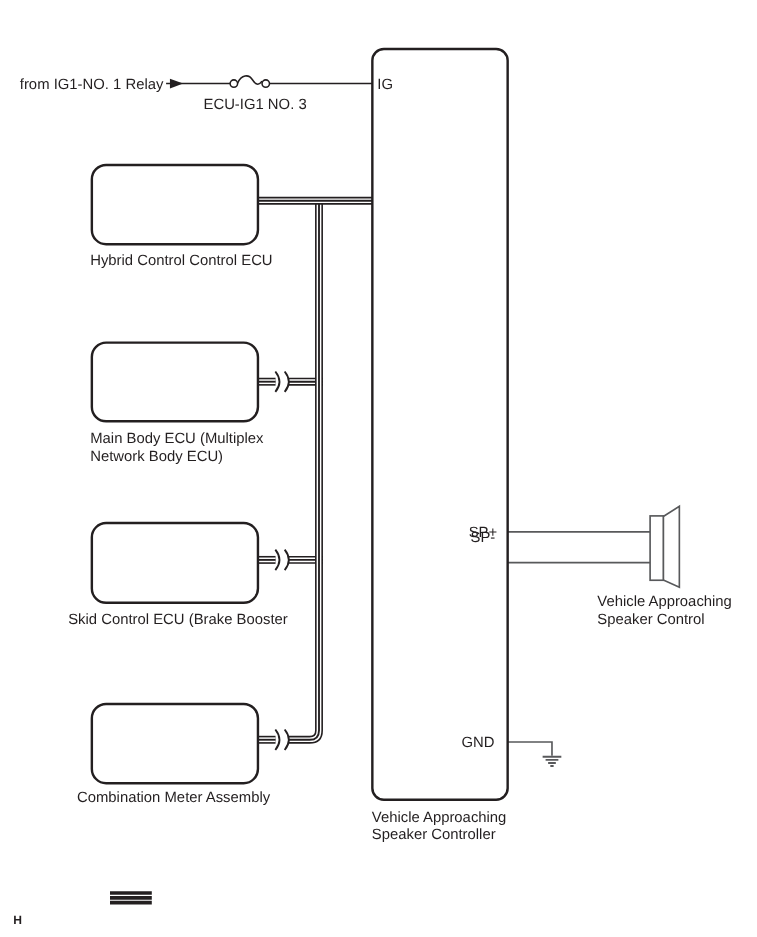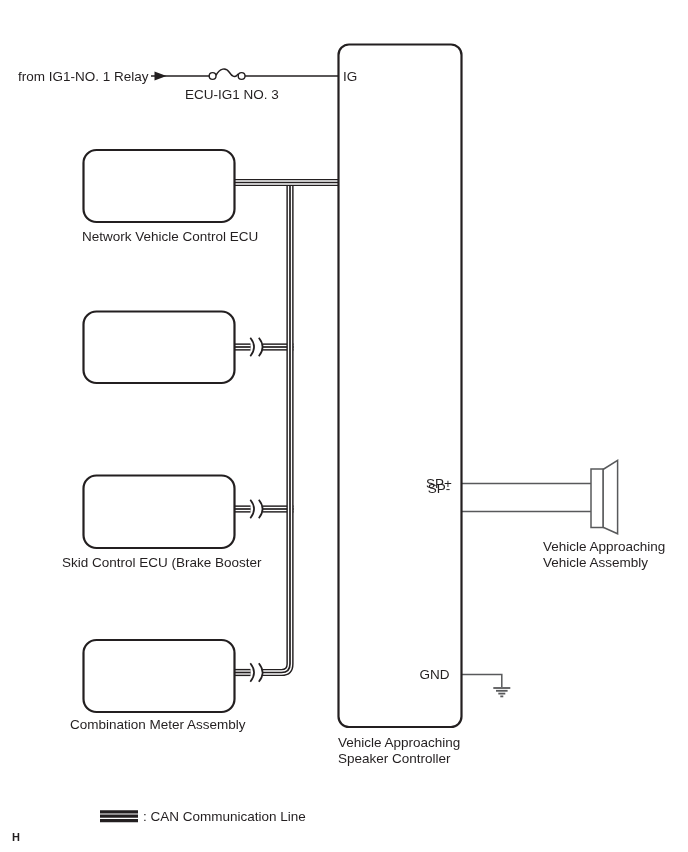--- a/index.html
+++ b/index.html
@@ -108,45 +108,48 @@
     </g>
   </svg>
 
   <div class="lbl" style="left:18px;top:69px">from IG1-NO. 1 Relay</div>
 
   <div class="lbl" style="left:185px;top:87px">ECU-IG1 NO. 3</div>
 
   <div class="lbl" style="left:343px;top:69px">IG</div>
 
   <div class="lbl" style="left:82px;top:229px">
-    <div>Network Vehicle Control ECU</div>
+    <div>Hybrid Control Control ECU</div>
   </div>
 
+  <div class="lbl" style="left:82px;top:391px">
+    <div>Main Body ECU (Multiplex</div>
+    <div>Network Body ECU)</div>
+  </div>
 
   <div class="lbl" style="left:62px;top:555px">
     <div>Skid Control ECU (Brake Booster</div>
   </div>
 
   <div class="lbl" style="left:70px;top:717px">
     <div>Combination Meter Assembly</div>
   </div>
 
   <div class="term" style="left:420px;top:476px;width:38px">SP+</div>
 
   <div class="term" style="left:420px;top:481px;width:38px">SP-</div>
 
   <div class="term" style="left:413px;top:667px;width:43px">GND</div>
 
   <div class="lbl" style="left:543px;top:539px">
     <div>Vehicle Approaching</div>
-    <div>Vehicle Assembly</div>
+    <div>Speaker Control</div>
   </div>
 
   <div class="lbl" style="left:338px;top:735px">
     <div>Vehicle Approaching</div>
     <div>Speaker Controller</div>
   </div>
 
-  <div class="lbl" style="left:143px;top:809px">: CAN Communication Line</div>
 
   <div class="footer-mark" style="left:12px;top:831px">H</div>
 
 </div>
 
 </body></html>

